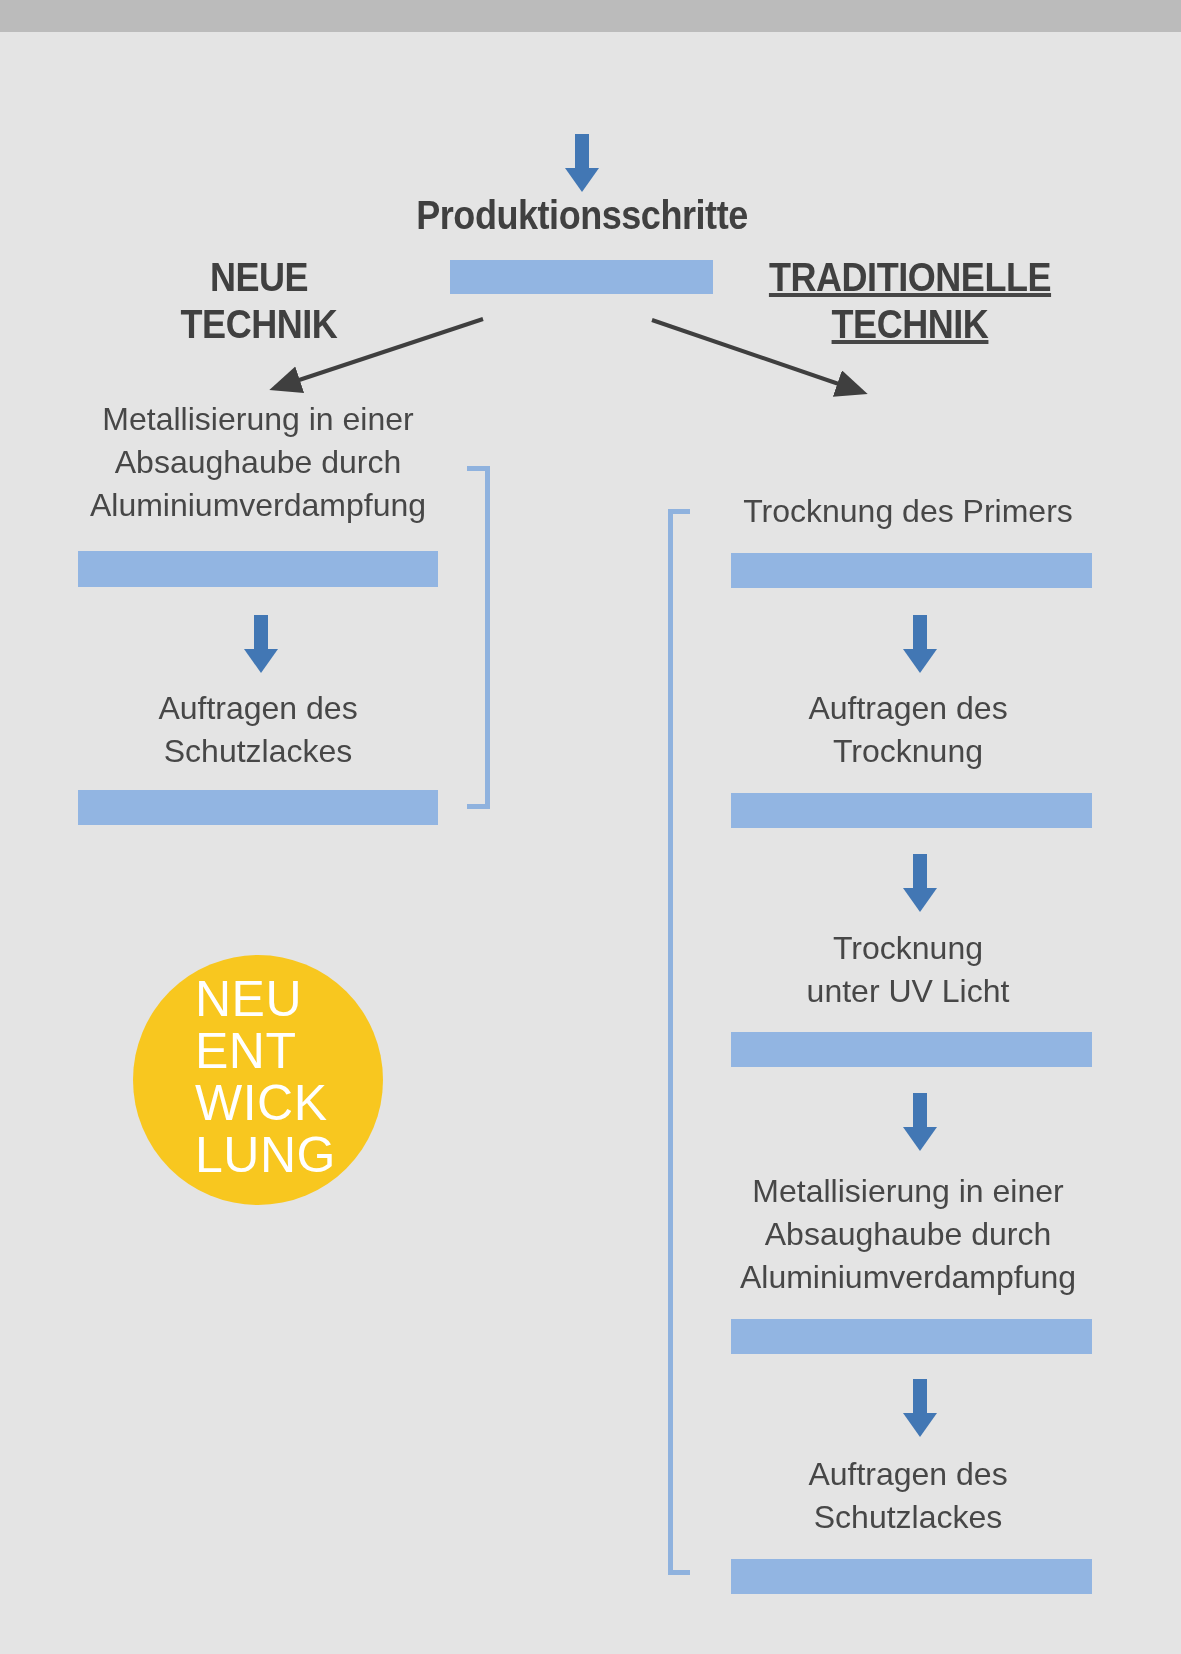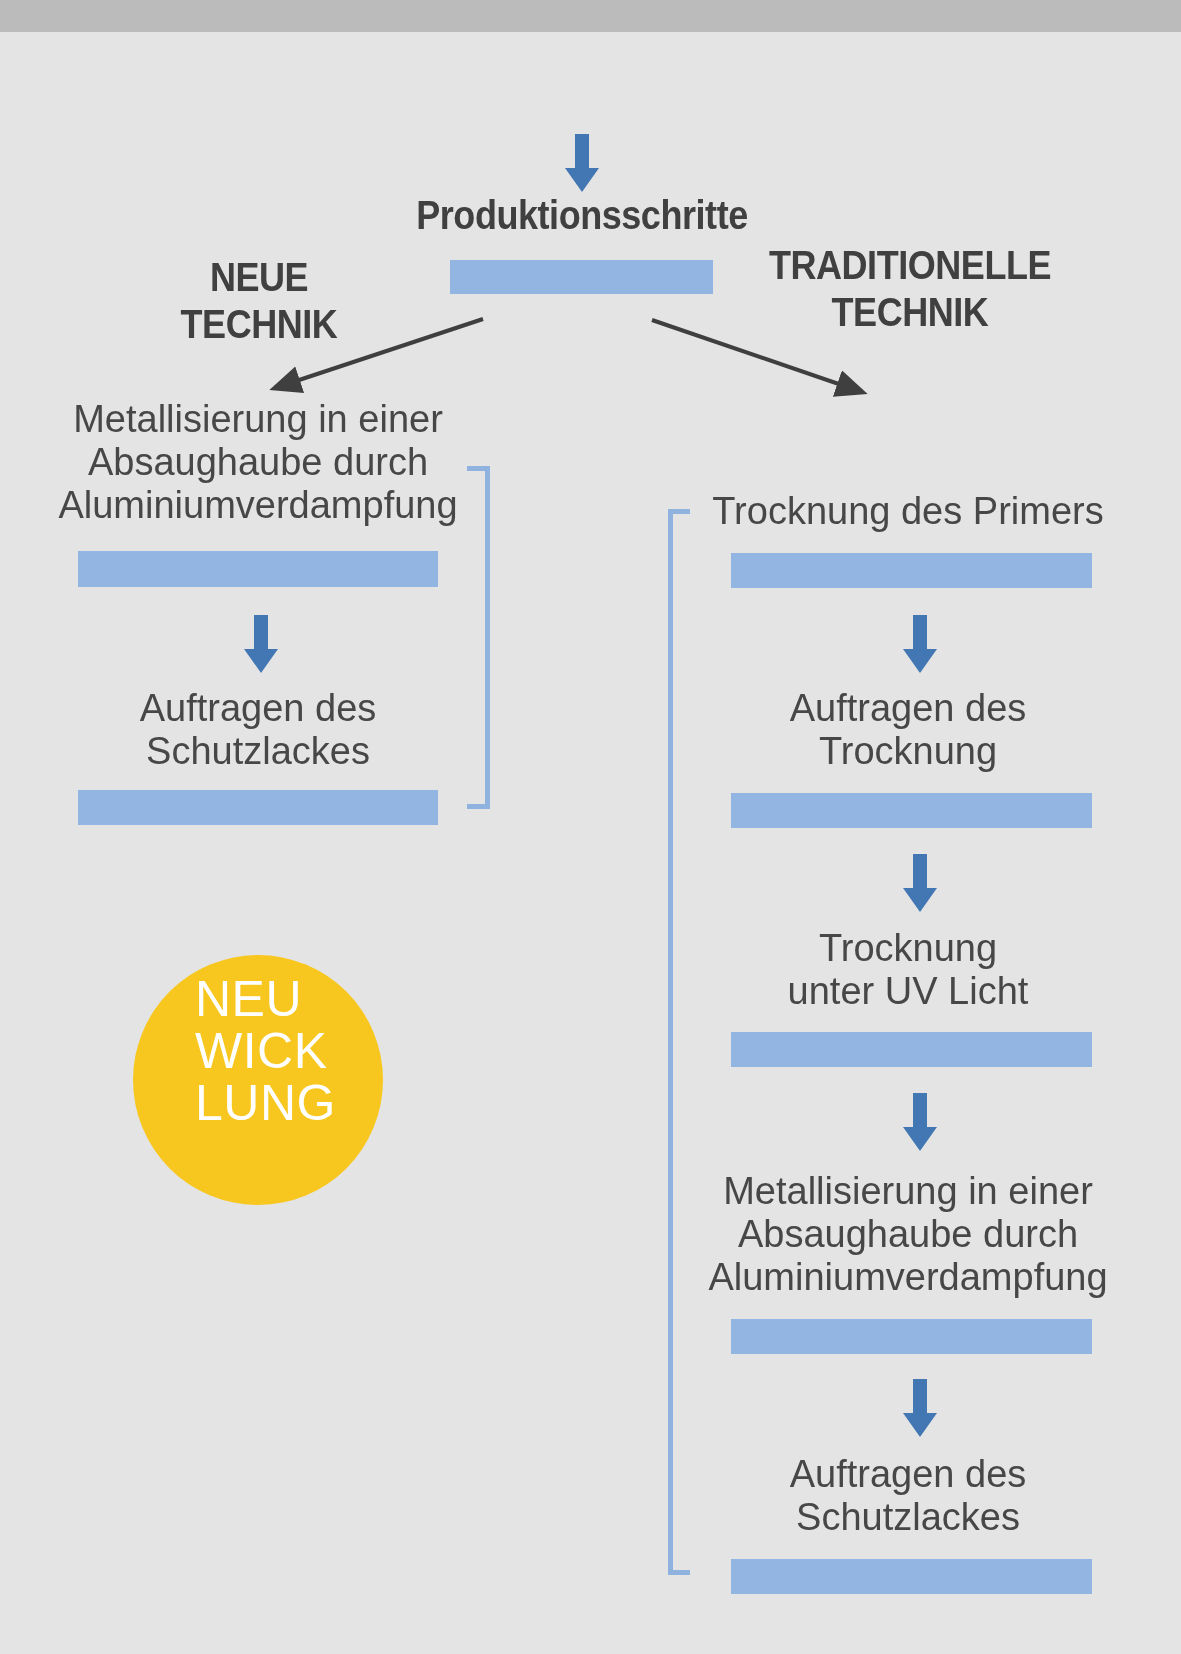--- a/index.html
+++ b/index.html
@@ -16,21 +16,21 @@
     color:var(--text-dark);
     margin-top:32px;
   }
   .abs{position:absolute;}
   .hdr{
     font-weight:700; font-size:40px; line-height:47px; text-align:center;
     color:var(--header-dark); letter-spacing:-0.5px;
     transform:scaleX(0.9); transform-origin:center top; white-space:nowrap;
   }
   .steptext{
-    font-size:38px; line-height:43px; text-align:center; color:var(--text-dark);
+    font-size:32px; line-height:43px; text-align:center; color:var(--text-dark);
   }
   .bar{background:var(--bar-blue); height:35px;}
   .flow-arrow{width:34px;}
   .flow-arrow .shaft{width:14px; height:34px; margin:0 auto; background:var(--arrow-blue);}
   .flow-arrow .head{width:0; height:0; border-left:17px solid transparent;
     border-right:17px solid transparent; border-top:24px solid var(--arrow-blue);}
   .bracket-left{ 
     width:23px; height:343px; box-sizing:border-box;
     border-top:5px solid var(--bracket-blue);
     border-right:5px solid var(--bracket-blue);
@@ -60,21 +60,21 @@
   </div>
 
   <div class="abs hdr" style="left:382px; top:160px; width:400px;">Produktionsschritte</div>
 
   <div class="abs bar" style="left:450px; top:228px; width:263px; height:34px;"></div>
 
   <div class="abs" style="left:59px; top:222px; width:400px;">
     <div class="hdr">NEUE</div>
     <div class="hdr">TECHNIK</div>
   </div>
-  <div class="abs" style="left:710px; top:210px; width:400px;">
+  <div class="abs" style="left:710px; top:222px; width:400px;text-decoration:underline;">
     <div class="hdr">TRADITIONELLE</div>
     <div class="hdr">TECHNIK</div>
   </div>
 
   <svg class="abs" style="left:0; top:0;" width="1181" height="420">
     <defs>
       <marker id="ah" markerWidth="9" markerHeight="9" refX="6.5" refY="3.5" orient="auto">
         <path d="M0,0 L8,3.5 L0,7 Z" style="fill:var(--branch-arrow);"></path>
       </marker>
     </defs>
@@ -97,20 +97,21 @@
   <div class="abs steptext" style="left:58px; top:655px; width:400px;">
     <div>Auftragen des</div>
     <div>Schutzlackes</div>
   </div>
   <div class="abs bar" style="left:78px; top:758px; width:360px;"></div>
 
   <div class="abs bracket-left" style="left:467px; top:434px;"></div>
 
   <div class="abs badge" style="left:133px; top:923px;">
     <div>NEU</div>
+    <div>ENT</div>
     <div>WICK</div>
     <div>LUNG</div>
   </div>
 
   <div class="abs bracket-right" style="left:668px; top:477px;"></div>
 
   <div class="abs steptext" style="left:708px; top:458px; width:400px;">
     <div>Trocknung des Primers</div>
   </div>
   <div class="abs bar" style="left:731px; top:521px; width:361px;"></div>

